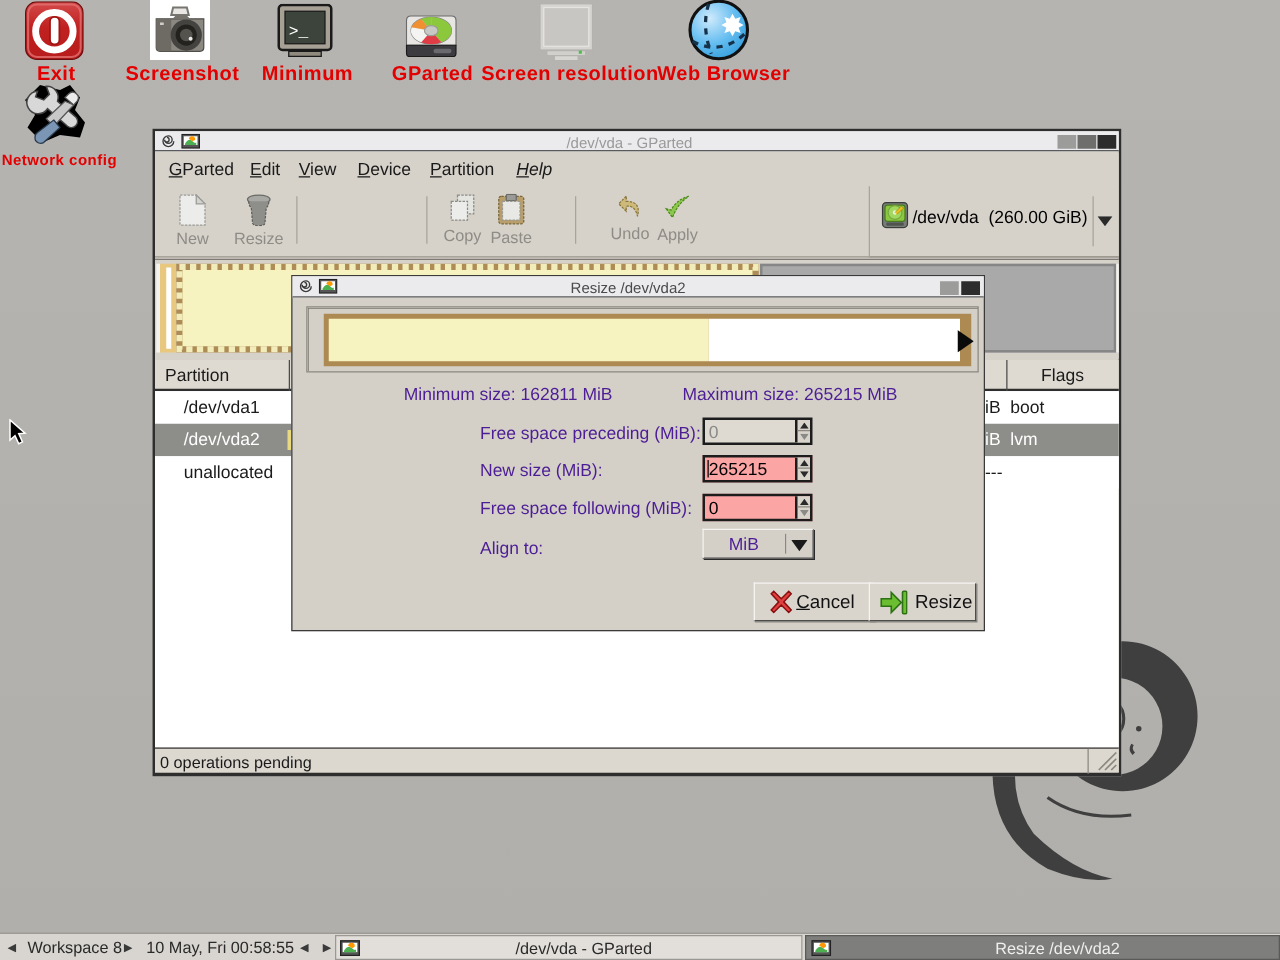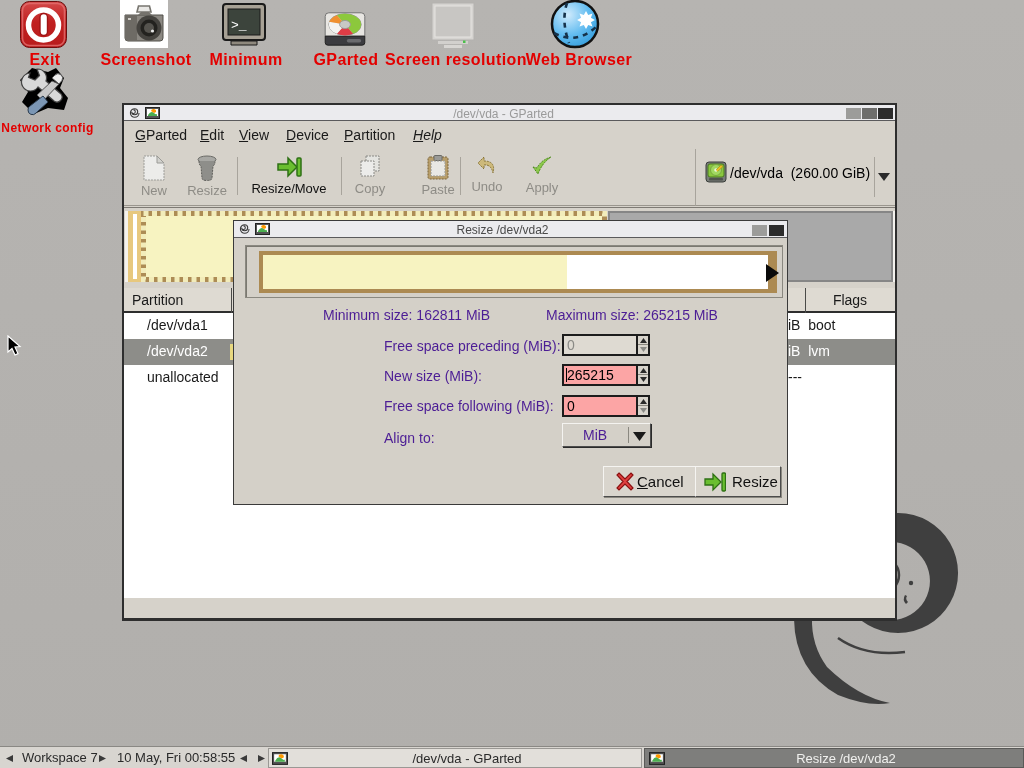--- a/index.html
+++ b/index.html
@@ -178,45 +178,38 @@
       <span class="tx">New</span>
     </div>
     <div class="tbtn" style="left:58px; width:50px;">
       <svg class="ic" width="24" height="26" viewBox="0 0 24 26">
           <ellipse cx="12" cy="4.5" rx="9" ry="3.5" fill="#a8a8a4" stroke="#6a6a66"></ellipse>
           <path d="M4 6 q 0 4 2 5 l1 12 q0 2.5 5 2.5 q5 0 5 -2.5 l1 -12 q2 -1 2 -5" fill="#8e8e8a" stroke="#5e5e5a" stroke-dasharray="2 1"></path>
         </svg>
       <span class="tx">Resize</span>
     </div>
     <div class="tsep" style="left:113px;"></div>
-    <div class="tbtn" style="left:120px; width:90px;">
-      <svg class="ic" width="26" height="24" viewBox="0 0 26 24">
-          <path d="M2 9 h10 v-6 l9 9 -9 9 v-6 h-10 z" fill="#6abe30" stroke="#2e7014" stroke-width="1.5"></path>
-          <rect x="21" y="3" width="4" height="18" rx="1" fill="#6abe30" stroke="#2e7014" stroke-width="1.5"></rect>
-        </svg>
-      <span class="tx" style="color:#111;">Resize/Move</span>
-    </div>
     <div class="tsep" style="left:217px;"></div>
     <div class="tbtn" style="left:226px; width:40px;">
       <svg class="ic" width="24" height="24" viewBox="0 0 24 24">
           <rect x="8" y="1" width="13" height="15" fill="#e4e4e0" stroke="#8a8a86" stroke-dasharray="2 1"></rect>
           <rect x="3" y="6" width="13" height="15" fill="#ececea" stroke="#8a8a86" stroke-dasharray="2 1"></rect>
         </svg>
       <span class="tx">Copy</span>
     </div>
-    <div class="tbtn" style="left:292px; width:44px;">
+    <div class="tbtn" style="left:263px; width:44px;">
       <svg class="ic" width="22" height="25" viewBox="0 0 22 25">
           <rect x="1" y="2" width="20" height="22" rx="2" fill="#b89e6a" stroke="#7a6438" stroke-dasharray="2 1"></rect>
           <rect x="7" y="0.5" width="8" height="5" rx="1" fill="#9a9a96" stroke="#6a6a66"></rect>
           <rect x="4" y="6" width="14" height="15" fill="#e8e8e4" stroke="#9a9a94" stroke-dasharray="2 1"></rect>
         </svg>
       <span class="tx">Paste</span>
     </div>
     <div class="tsep" style="left:336px;"></div>
-    <div class="tbtn" style="left:343px; width:40px;">
+    <div class="tbtn" style="left:360px; width:40px;">
       <svg class="ic" width="22" height="22" viewBox="0 0 22 22">
           <path d="M8 2 l-6 6 6 6 v-4 q7 -1 9 8 q3 -12 -9 -12 z" fill="#cdb97a" stroke="#8a7638" stroke-dasharray="2 1"></path>
         </svg>
       <span class="tx">Undo</span>
     </div>
     <div class="tbtn" style="left:396px; width:44px;">
       <svg class="ic" width="24" height="23" viewBox="0 0 24 23">
           <path d="M3 12 l5 7 q4 -11 13 -17 q-10 3 -14 11 z" fill="#8cc84c" stroke="#4c8a1c" stroke-dasharray="2 1"></path>
         </svg>
       <span class="tx">Apply</span>
@@ -271,20 +264,31 @@
   <div class="trow" style="top:234px; background:#8d8d89; color:#fff;">
       <span class="abs" style="left:23px; top:4px;">/dev/vda2</span>
       <span class="abs" style="left:664px; top:4px;">iB&nbsp;&nbsp;lvm</span>
       <span class="abs" style="left:106px; top:5px; width:5px; height:16px; background:#e8d880;"></span>
     </div>
   <div class="trow" style="top:260px;">
       <span class="abs" style="left:23px; top:4px;">unallocated</span>
       <span class="abs" style="left:664px; top:4px;">---</span>
     </div>
 
+  <div id="statusbar">
+    <span class="abs" style="left:4px; top:3px;">0 operations pending</span>
+    <span class="abs" style="right:24px; top:0; width:1px; height:20px; background:#8a8880;"></span>
+      <svg class="abs" style="right:1px; bottom:1px;" width="17" height="17" viewBox="0 0 17 17">
+      <g stroke="#8a8880" stroke-width="1.4">
+          <path d="M16 2 L2 16"></path>
+          <path d="M16 7 L7 16"></path>
+          <path d="M16 12 L12 16"></path>
+        </g>
+    </svg>
+  </div>
 </div>
 
 <div id="dlg">
   <div class="tbar">
     <svg class="abs" style="left:5px; top:2px;" width="12" height="12" viewBox="0 0 12 12">
       <path d="M10 6 a4.3 4.3 0 1 1 -4.3 -4.3 a3 3 0 1 1 -3 3 a1.8 1.8 0 1 0 1.8 -1.8" fill="none" stroke="#3a3a3a" stroke-width="1.1"></path>
     </svg>
     <svg class="abs" style="left:21px; top:2px;" width="15" height="12" viewBox="0 0 15 12">
       <rect x="0.5" y="0.5" width="14" height="11" fill="#555" stroke="#222"></rect>
       <rect x="2" y="2" width="11" height="7" fill="#fff"></rect>
@@ -386,21 +390,21 @@
 </div>
 
 <svg class="abs" style="left:7px; top:335px;" width="16" height="22" viewBox="0 0 16 22">
   <path d="M1 1 L1 17 L5 13.5 L8 20 L11 18.6 L8 12 L13 11.6 z" fill="#000" stroke="#fff" stroke-width="1.2"></path>
 </svg>
 
 <div id="taskbar">
   <svg class="abs" style="left:6px; top:8px;" width="7" height="7" viewBox="0 0 7 7">
       <path d="M7 0 v7 l-7 -3.5 z" fill="#3a3a3a"></path>
     </svg>
-  <span class="abs" style="left:22px; top:3px;">Workspace 7</span>
+  <span class="abs" style="left:22px; top:3px;">Workspace 8</span>
   <svg class="abs" style="left:99px; top:8px;" width="7" height="7" viewBox="0 0 7 7">
       <path d="M0 0 v7 l7 -3.5 z" fill="#3a3a3a"></path>
     </svg>
   <span class="abs" style="left:117px; top:3px;">10 May, Fri 00:58:55</span>
   <svg class="abs" style="left:240px; top:8px;" width="7" height="7" viewBox="0 0 7 7">
       <path d="M7 0 v7 l-7 -3.5 z" fill="#3a3a3a"></path>
     </svg>
   <svg class="abs" style="left:258px; top:8px;" width="7" height="7" viewBox="0 0 7 7">
       <path d="M0 0 v7 l7 -3.5 z" fill="#3a3a3a"></path>
     </svg>

